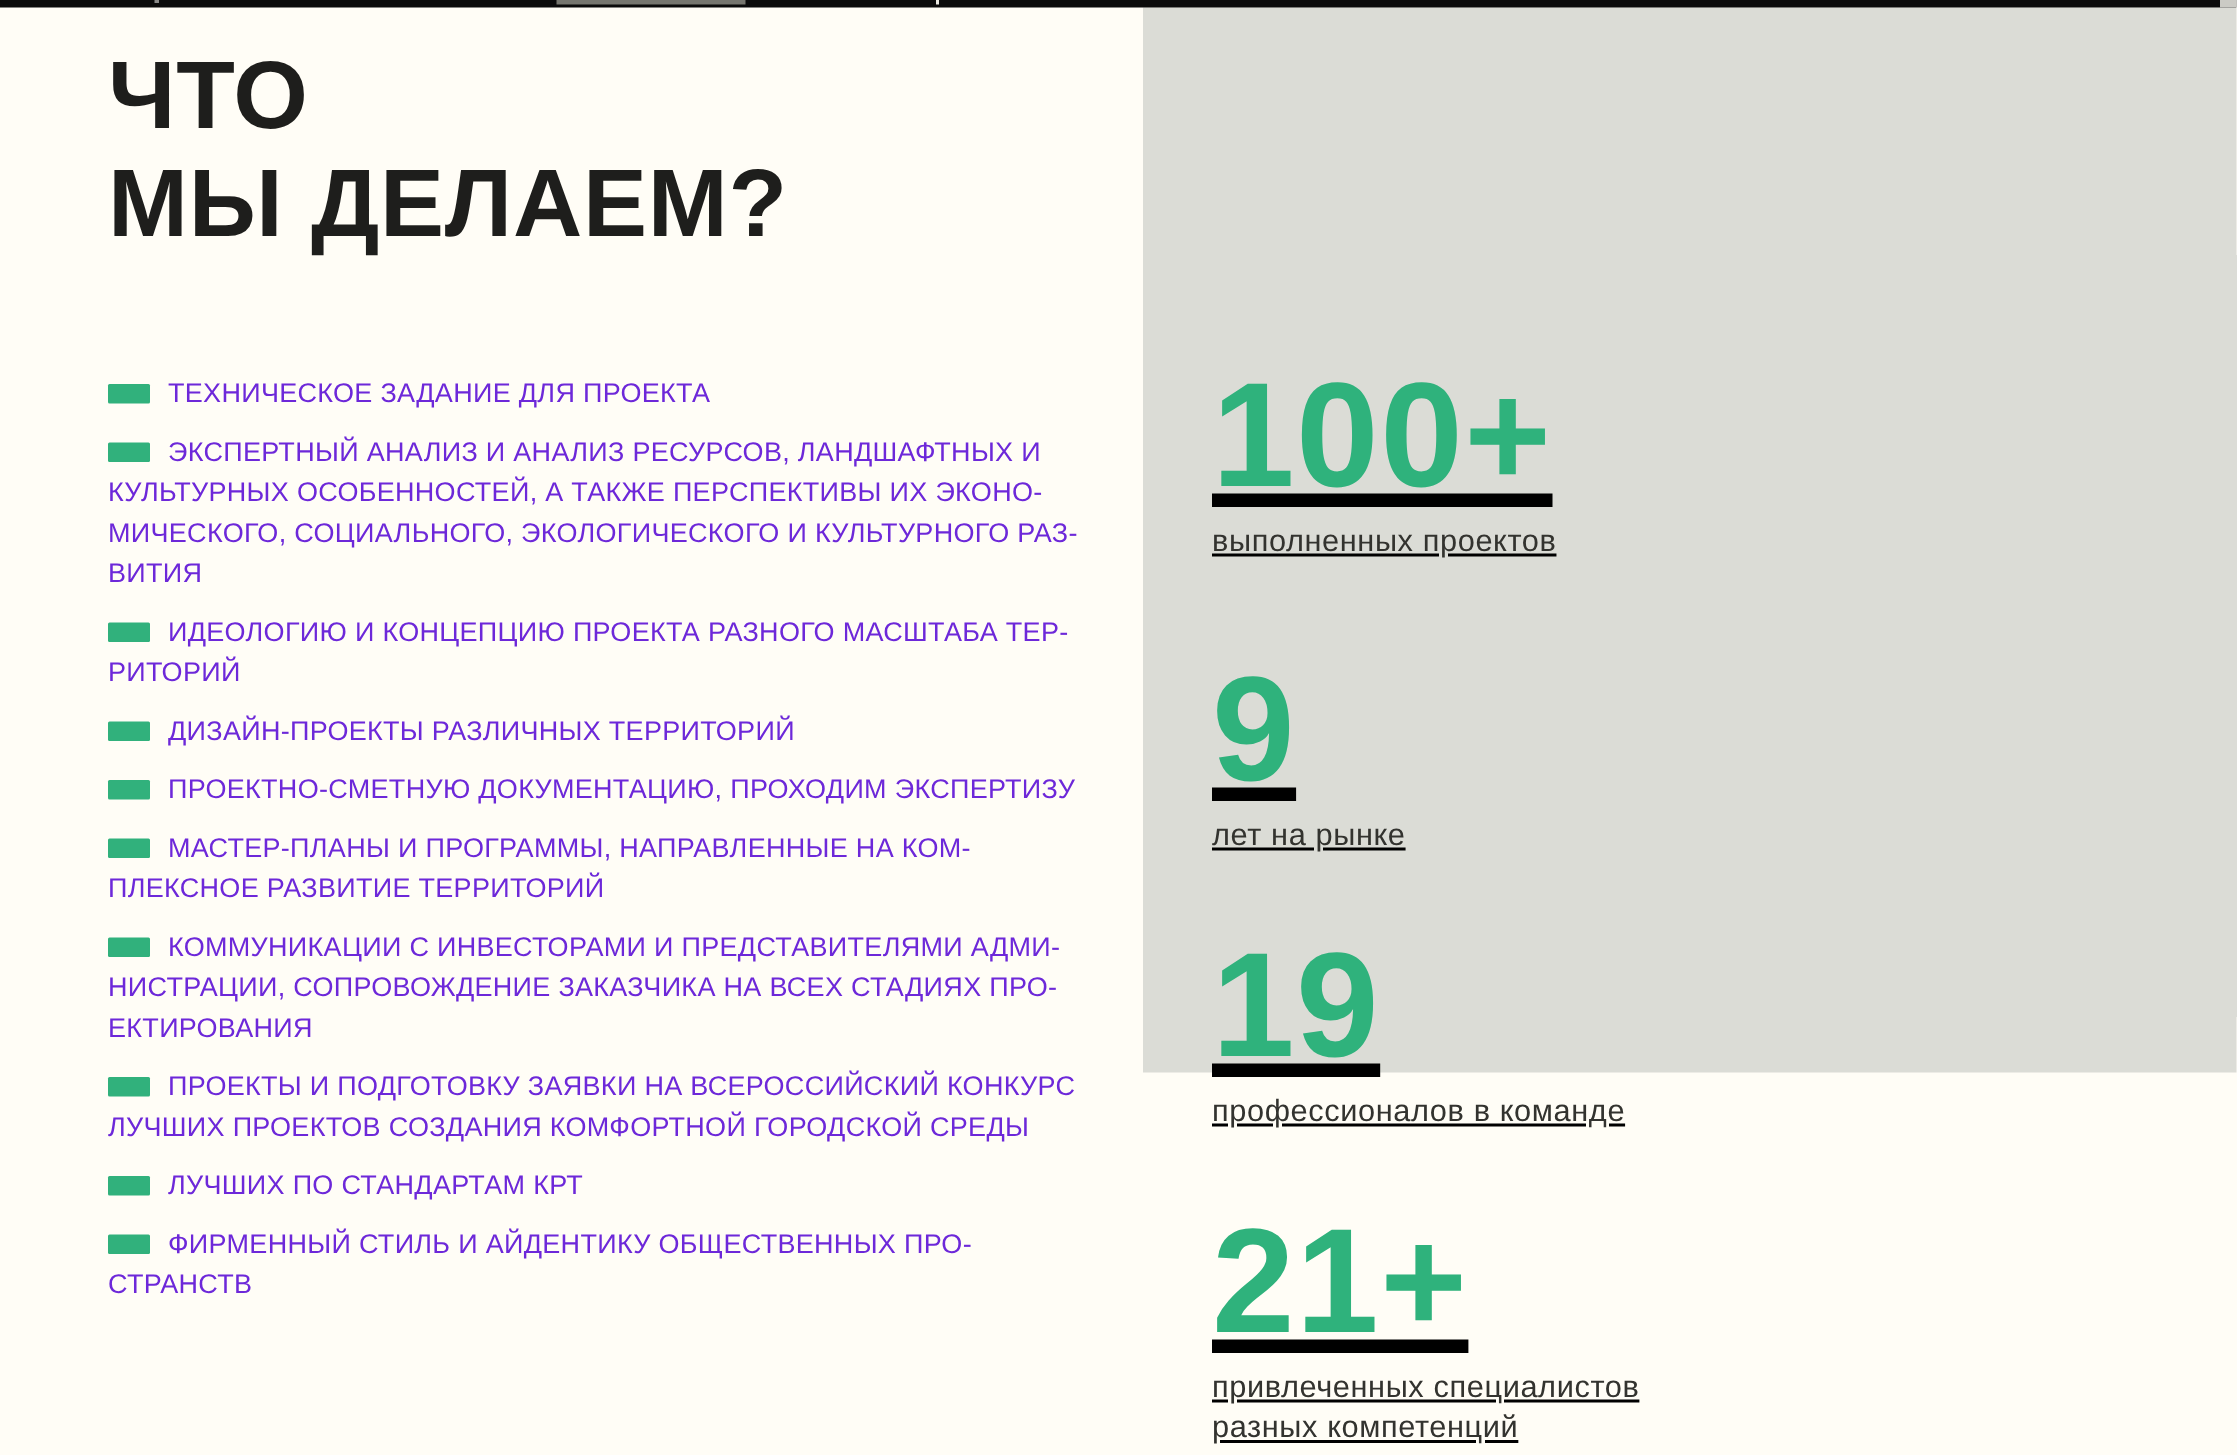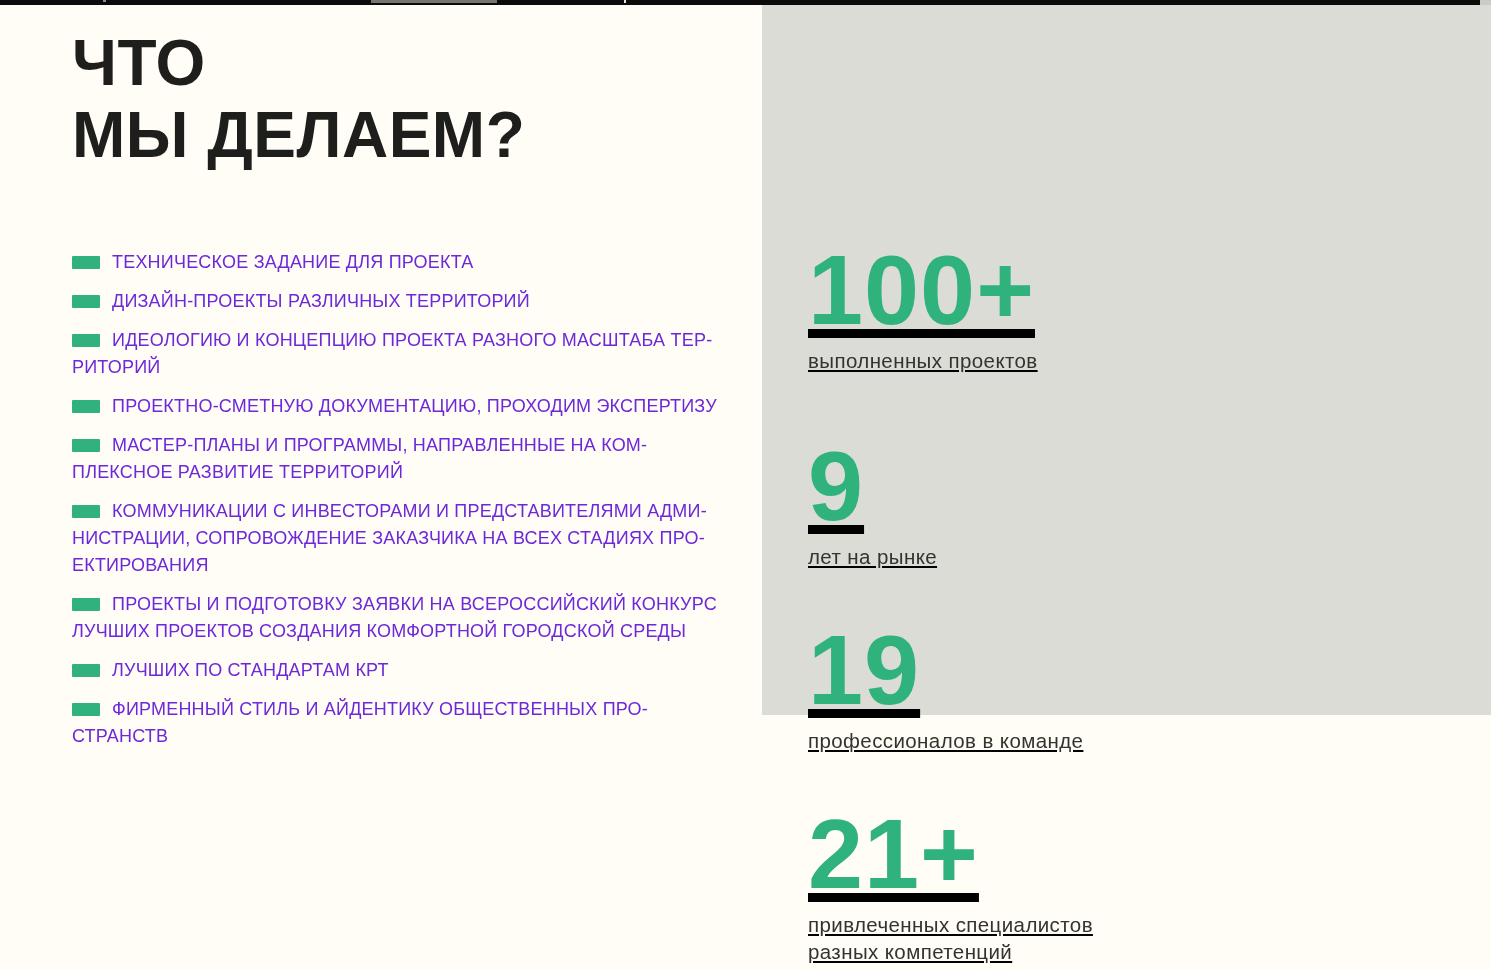--- a/index.html
+++ b/index.html
@@ -106,25 +106,31 @@
 
   <div class="left-panel">
     <h1 class="page-title">ЧТО
 МЫ ДЕЛАЕМ?</h1>
 
     <ul class="service-list">
       <li class="service-item">
         <span class="bullet-marker"></span><span class="service-text">ТЕХНИЧЕСКОЕ ЗАДАНИЕ ДЛЯ ПРОЕКТА</span>
       </li>
       <li class="service-item">
-        <span class="bullet-marker"></span><span class="service-text">ДИЗАЙН-ПРОЕКТЫ РАЗЛИЧНЫХ ТЕРРИТОРИЙ</span>
+        <span class="bullet-marker"></span><span class="service-text">ЭКСПЕРТНЫЙ АНАЛИЗ И АНАЛИЗ РЕСУРСОВ, ЛАНДШАФТНЫХ И
+КУЛЬТУРНЫХ ОСОБЕННОСТЕЙ, А ТАКЖЕ ПЕРСПЕКТИВЫ ИХ ЭКОНО-
+МИЧЕСКОГО, СОЦИАЛЬНОГО, ЭКОЛОГИЧЕСКОГО И КУЛЬТУРНОГО РАЗ-
+ВИТИЯ</span>
       </li>
       <li class="service-item">
         <span class="bullet-marker"></span><span class="service-text">ИДЕОЛОГИЮ И КОНЦЕПЦИЮ ПРОЕКТА РАЗНОГО МАСШТАБА ТЕР-
 РИТОРИЙ</span>
+      </li>
+      <li class="service-item">
+        <span class="bullet-marker"></span><span class="service-text">ДИЗАЙН-ПРОЕКТЫ РАЗЛИЧНЫХ ТЕРРИТОРИЙ</span>
       </li>
       <li class="service-item">
         <span class="bullet-marker"></span><span class="service-text">ПРОЕКТНО-СМЕТНУЮ ДОКУМЕНТАЦИЮ, ПРОХОДИМ ЭКСПЕРТИЗУ</span>
       </li>
       <li class="service-item">
         <span class="bullet-marker"></span><span class="service-text">МАСТЕР-ПЛАНЫ И ПРОГРАММЫ, НАПРАВЛЕННЫЕ НА КОМ-
 ПЛЕКСНОЕ РАЗВИТИЕ ТЕРРИТОРИЙ</span>
       </li>
       <li class="service-item">
         <span class="bullet-marker"></span><span class="service-text">КОММУНИКАЦИИ С ИНВЕСТОРАМИ И ПРЕДСТАВИТЕЛЯМИ АДМИ-

